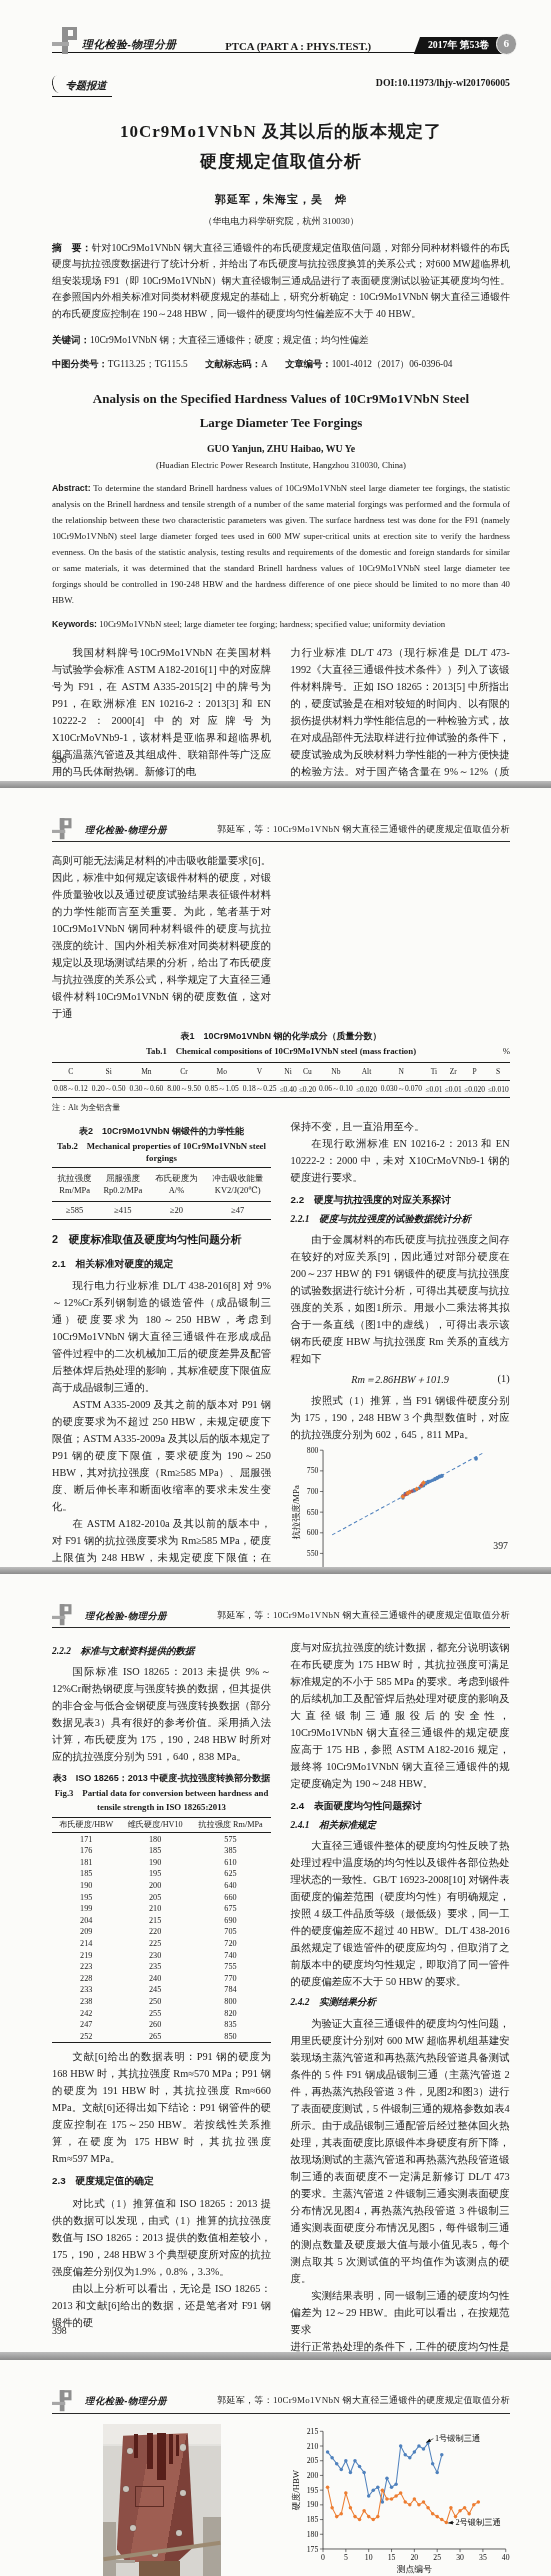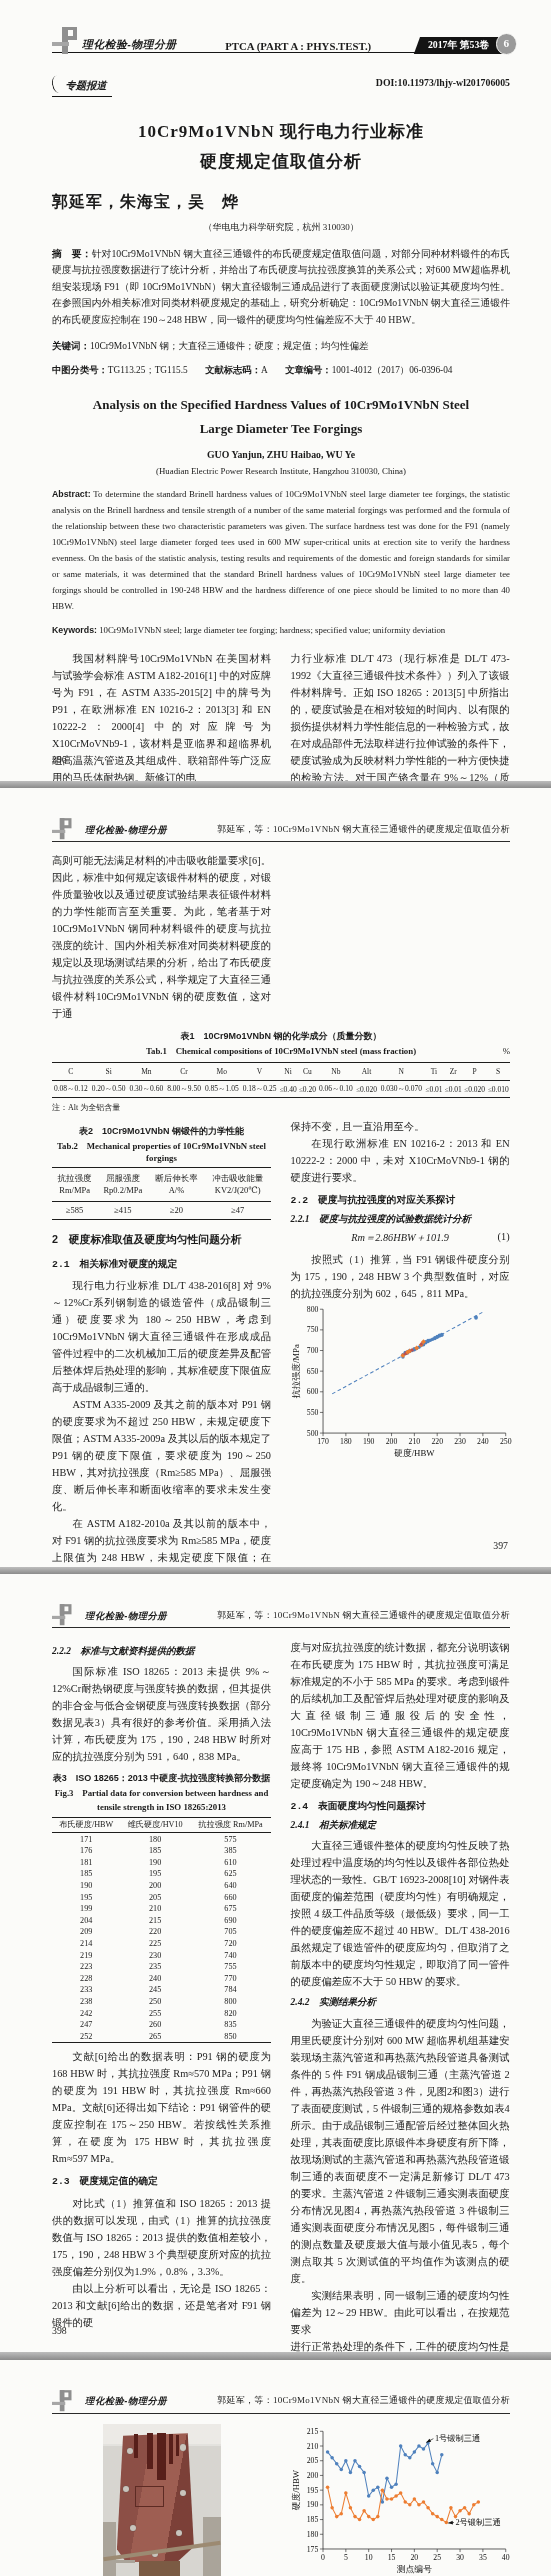--- a/index.html
+++ b/index.html
@@ -30,38 +30,38 @@
   .badge::before { content:""; position:absolute; left:0; top:-2.1px; width:13.4px; height:17.5px; border-left:1.5px solid #111; border-radius:50% 0 0 50%/60% 0 0 60%; transform:rotate(-12deg); }
   .doi { font-weight:bold; font-size:9.8px; }
 
   .hdr2 { display:flex; align-items:flex-end; justify-content:space-between; margin-top:24px; border-bottom:1px solid #2a2a2a; padding-bottom:1px; }
   .hdr2-left { display:flex; align-items:flex-end; gap:3.1px; }
   .hdr2 .jname-cn { font-size:9.3px; }
   .running-title { font-size:9px; padding-bottom:4.1px; letter-spacing:0.3px; }
 
   
   .title-cn { text-align:center; font-size:17px; font-weight:bold; line-height:1.75; margin-top:20.6px; letter-spacing:1px; }
-  .authors-cn { font-size:16px; font-weight:bold; margin-top:15.5px; letter-spacing:1px; }
+  .authors-cn { text-align:center; font-size:11px; font-weight:bold; margin-top:15.5px; letter-spacing:1px; }
   .affil-cn { text-align:center; font-size:9px; margin-top:7.2px; }
   .abstract { margin-top:12.4px; font-size:9.8px; line-height:16.5px; text-align:justify; }
   .lbl { font-weight:bold; font-family:"Liberation Sans",sans-serif; }
   .kwline { margin-top:3.1px; font-size:9.5px; line-height:15.5px; }
   .clcline { margin-top:4.1px; font-size:9.3px; display:flex; gap:17.5px; }
   .title-en { text-align:center; font-size:13px; font-weight:bold; margin-top:15.5px; line-height:1.85; }
   .authors-en { text-align:center; font-size:9.8px; font-weight:bold; margin-top:8.2px; }
   .affil-en { text-align:center; font-size:8.8px; margin-top:6.2px; }
   .abs-en { margin-top:9.3px; font-size:8.8px; line-height:16px; text-align:justify; }
 
   
   .cols { display:flex; gap:19.6px; }
   .col { width:219px; }
   .body-p { font-size:10.3px; line-height:17px; text-align:justify; text-indent:2em; margin:0; }
   .body-p.noind { text-indent:0; }
   .h-sec { font-family:"Liberation Sans",sans-serif; font-size:10.8px; font-weight:bold; margin:13.4px 0 10.3px; }
-  .h-sub { font-family:Liberation Mono, monospace; font-size:9.8px; font-weight:bold; margin:8.2px 0 6.2px; }
+  .h-sub { font-family:Liberation Sans, sans-serif; font-size:9.8px; font-weight:bold; margin:8.2px 0 6.2px; }
   .h-sub3 { font-size:9.5px; font-weight:bold; font-style:italic; margin:6.2px 0 5.2px; }
   .pageno { position:absolute; bottom:16px; font-size:9.8px; }
   .pn-left { left:52px; } .pn-right { right:43px; }
   .eq { position:relative; text-align:center; font-size:10.3px; margin:5.2px 0; font-style:italic; }
   .eq-no { position:absolute; right:0; top:0; font-style:normal; }
 
   
   .tblock { margin:7.2px 0 5.2px; }
   .tcap-cn { text-align:center; font-weight:bold; font-size:9px; font-family:"Liberation Sans",sans-serif; margin:3.1px 0; }
   .tcap-en { text-align:center; font-weight:bold; font-size:8.8px; margin:2.1px 0 4.1px; position:relative; }
@@ -107,21 +107,21 @@
         <div class="issue-circle">6</div>
       </div>
     </div>
 
     <div class="badge-row">
       <span class="badge">专题报道</span>
       <span class="doi">DOI:10.11973/lhjy-wl201706005</span>
     </div>
 
     <div class="title-cn">
-      <span style="display:block">10Cr9Mo1VNbN 现行电力行业标准</span>
+      <span style="display:block">10Cr9Mo1VNbN 及其以后的版本规定了</span>
       <span style="display:block">硬度规定值取值分析</span>
     </div>
     <div class="authors-cn">郭延军，朱海宝，吴　烨</div>
     <div class="affil-cn">（华电电力科学研究院，杭州 310030）</div>
 
     <p class="abstract"><span class="lbl">摘　要：</span><span>针对10Cr9Mo1VNbN 钢大直径三通锻件的布氏硬度规定值取值问题，对部分同种材料锻件的布氏硬度与抗拉强度数据进行了统计分析，并给出了布氏硬度与抗拉强度换算的关系公式；对600 MW超临界机组安装现场 F91（即 10Cr9Mo1VNbN）钢大直径锻制三通成品进行了表面硬度测试以验证其硬度均匀性。在参照国内外相关标准对同类材料硬度规定的基础上，研究分析确定：10Cr9Mo1VNbN 钢大直径三通锻件的布氏硬度应控制在 190～248 HBW，同一锻件的硬度均匀性偏差应不大于 40 HBW。</span></p>
     <p class="kwline"><span class="lbl">关键词：</span><span>10Cr9Mo1VNbN 钢；大直径三通锻件；硬度；规定值；均匀性偏差</span></p>
     <div class="clcline">
       <span><span class="lbl">中图分类号：</span><span>TG113.25；TG115.5</span></span>
       <span><span class="lbl">文献标志码：</span><span>A</span></span>
@@ -257,21 +257,21 @@
                 <tr>
                   <th>
                     <span class="thl">抗拉强度</span>
                     <span class="thl">Rm/MPa</span>
                   </th>
                   <th>
                     <span class="thl">屈服强度</span>
                     <span class="thl">Rp0.2/MPa</span>
                   </th>
                   <th>
-                    <span class="thl">断后伸长率</span>
+                    <span class="thl">布氏硬度为</span>
                     <span class="thl">A/%</span>
                   </th>
                   <th>
                     <span class="thl">冲击吸收能量</span>
                     <span class="thl">KV2/J(20℃)</span>
                   </th>
                 </tr>
               </thead>
               <tbody>
                 <tr class="last">
@@ -287,20 +287,21 @@
         <div class="h-sub">2.1　相关标准对硬度的规定</div>
         <p class="body-p">现行电力行业标准 DL/T 438-2016[8] 对 9%～12%Cr系列钢制造的锻造管件（成品锻制三通）硬度要求为 180～250 HBW，考虑到 10Cr9Mo1VNbN 钢大直径三通锻件在形成成品管件过程中的二次机械加工后的硬度差异及配管后整体焊后热处理的影响，其标准硬度下限值应高于成品锻制三通的。</p>
         <p class="body-p">ASTM A335-2009 及其之前的版本对 P91 钢的硬度要求为不超过 250 HBW，未规定硬度下限值；ASTM A335-2009a 及其以后的版本规定了 P91 钢的硬度下限值，要求硬度为 190～250 HBW，其对抗拉强度（Rm≥585 MPa）、屈服强度、断后伸长率和断面收缩率的要求未发生变化。</p>
         <p class="body-p">在 ASTM A182-2010a 及其以前的版本中，对 F91 钢的抗拉强度要求为 Rm≥585 MPa，硬度上限值为 248 HBW，未规定硬度下限值；在 2011 年修订后的 ASTM A182-2011 版本中，对 F91 钢的抗拉强度要求修订为 Rm≥620 MPa，除硬度上限值外还规定了硬度下限值，即 190～248 HBW，其拉伸性能的其他指标如屈服强度、断后伸长率和断面收缩率</p>
       </div>
       <div class="col">
         <p class="body-p noind">保持不变，且一直沿用至今。</p>
         <p class="body-p">在现行欧洲标准 EN 10216-2：2013 和 EN 10222-2：2000 中，未对 X10CrMoVNb9-1 钢的硬度进行要求。</p>
         <div class="h-sub">2.2　硬度与抗拉强度的对应关系探讨</div>
         <div class="h-sub3">2.2.1　硬度与抗拉强度的试验数据统计分析</div>
+        <p class="body-p">由于金属材料的布氏硬度与抗拉强度之间存在较好的对应关系[9]，因此通过对部分硬度在 200～237 HBW 的 F91 钢锻件的硬度与抗拉强度的试验数据进行统计分析，可得出其硬度与抗拉强度的关系，如图1所示。用最小二乘法将其拟合于一条直线（图1中的虚线），可得出表示该钢布氏硬度 HBW 与抗拉强度 Rm 关系的直线方程如下</p>
         <div class="eq"><span>Rm＝2.86HBW＋101.9</span><span class="eq-no">(1)</span></div>
         <p class="body-p">按照式（1）推算，当 F91 钢锻件硬度分别为 175，190，248 HBW 3 个典型数值时，对应的抗拉强度分别为 602，645，811 MPa。</p>
         <svg class="chart" width="223" height="161" viewBox="0 0 432 312">
             <line x1="62" y1="14" x2="62" y2="254" stroke="#222" stroke-width="1.4"></line>
             <line x1="62" y1="254" x2="416" y2="254" stroke="#222" stroke-width="1.4"></line>
             <line x1="56" y1="254" x2="62" y2="254" stroke="#222" stroke-width="1.2"></line>
             <text x="53" y="259" text-anchor="end" font-size="15" font-family="&quot;Liberation Serif&quot;,serif" fill="#111">500</text>
             <line x1="56" y1="214" x2="62" y2="214" stroke="#222" stroke-width="1.2"></line>
             <text x="53" y="219" text-anchor="end" font-size="15" font-family="&quot;Liberation Serif&quot;,serif" fill="#111">550</text>
             <line x1="56" y1="174" x2="62" y2="174" stroke="#222" stroke-width="1.2"></line>

